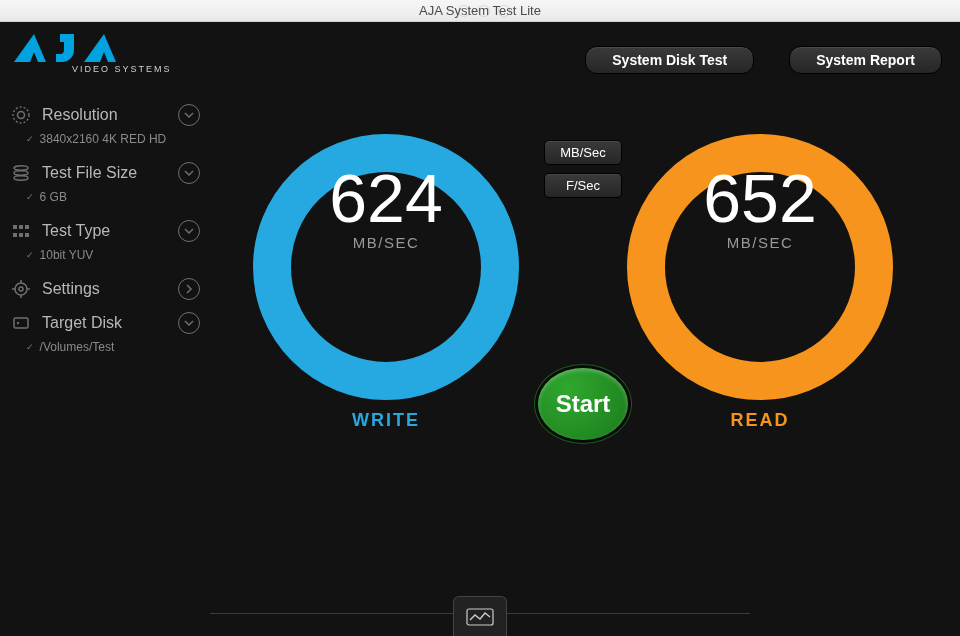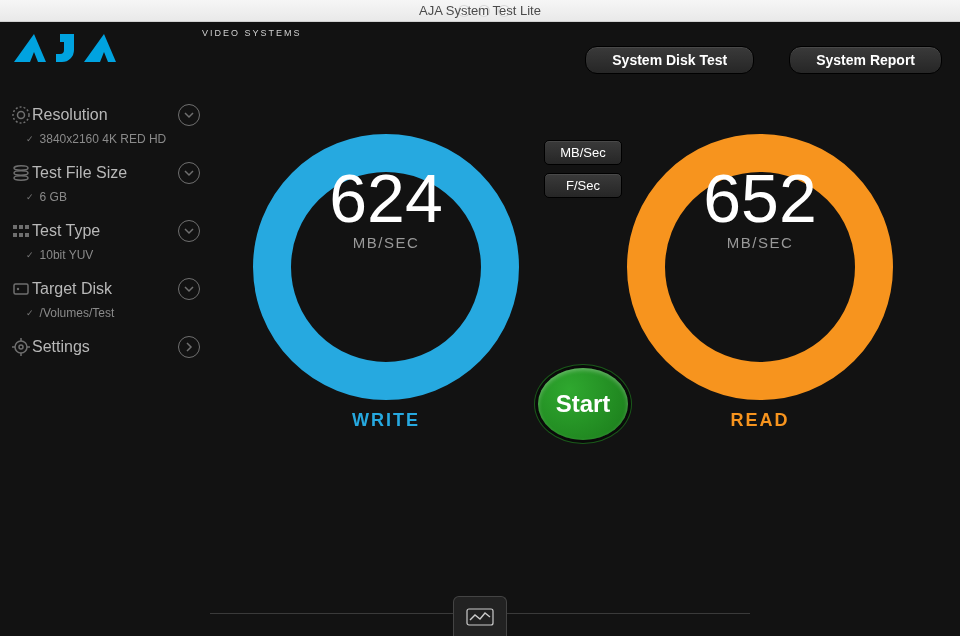--- a/index.html
+++ b/index.html
@@ -44,21 +44,21 @@
   height: 614px;
   background: #121212;
   position: relative;
   overflow: hidden;
 }
 
 .logo {
   position: absolute;
   top: 8px; left: 12px;
   display: flex;
-  flex-direction: row;
+  flex-direction: column;
   align-items: flex-start;
   color: #00a3e0;
 }
 .logo-svg { display: block; }
 .logo-sub {
   font-size: 9px;
   letter-spacing: 2px;
   color: #d0d0d0;
   margin-top: -2px;
   margin-left: 60px;
@@ -86,20 +86,21 @@
 .sidebar {
   position: absolute;
   top: 78px; left: 10px;
   width: 190px;
 }
 .sb-group { margin-bottom: 4px; }
 .sb-header {
   display: flex;
   align-items: center;
   height: 30px;
+  gap: 10px;
   cursor: pointer;
 }
 .sb-icon {
   width: 22px; height: 22px;
   color: #6f6f6f;
   display: flex; align-items: center; justify-content: center;
 }
 .sb-label {
   color: #b8b8b8;
   font-size: 16px;
@@ -328,38 +329,20 @@
             </svg>
         </span>
         <span class="sb-label">Test Type</span>
         <span class="sb-chevron">
           <svg width="10" height="10" viewBox="0 0 10 10">
               <polyline points="1,3 5,7 9,3" fill="none" stroke="#6f6f6f" stroke-width="1.5"></polyline>
             </svg>
         </span>
       </div>
       <div class="sb-value">10bit YUV</div>
-    </div>
-
-    <div class="sb-group">
-      <div class="sb-header">
-        <span class="sb-icon">
-          <svg width="20" height="20" viewBox="0 0 20 20">
-              <rect x="3" y="5" width="14" height="10" rx="1.5" fill="none" stroke="#6f6f6f" stroke-width="1.5"></rect>
-              <circle cx="7" cy="10" r="1.2" fill="#6f6f6f"></circle>
-            </svg>
-        </span>
-        <span class="sb-label">Target Disk</span>
-        <span class="sb-chevron">
-          <svg width="10" height="10" viewBox="0 0 10 10">
-              <polyline points="1,3 5,7 9,3" fill="none" stroke="#6f6f6f" stroke-width="1.5"></polyline>
-            </svg>
-        </span>
-      </div>
-      <div class="sb-value">/Volumes/Test</div>
     </div>
 
     <div class="sb-group">
       <div class="sb-header">
         <span class="sb-icon">
           <svg width="20" height="20" viewBox="0 0 20 20">
               <circle cx="10" cy="10" r="6" fill="none" stroke="#6f6f6f" stroke-width="1.5"></circle>
               <circle cx="10" cy="10" r="2" fill="none" stroke="#6f6f6f" stroke-width="1.5"></circle>
               <g stroke="#6f6f6f" stroke-width="1.5">
                 <line x1="10" y1="1" x2="10" y2="4"></line>
@@ -371,20 +354,38 @@
         </span>
         <span class="sb-label">Settings</span>
         <span class="sb-chevron">
           <svg width="10" height="10" viewBox="0 0 10 10">
               <polyline points="3,1 7,5 3,9" fill="none" stroke="#6f6f6f" stroke-width="1.5"></polyline>
             </svg>
         </span>
       </div>
     </div>
 
+    <div class="sb-group">
+      <div class="sb-header">
+        <span class="sb-icon">
+          <svg width="20" height="20" viewBox="0 0 20 20">
+              <rect x="3" y="5" width="14" height="10" rx="1.5" fill="none" stroke="#6f6f6f" stroke-width="1.5"></rect>
+              <circle cx="7" cy="10" r="1.2" fill="#6f6f6f"></circle>
+            </svg>
+        </span>
+        <span class="sb-label">Target Disk</span>
+        <span class="sb-chevron">
+          <svg width="10" height="10" viewBox="0 0 10 10">
+              <polyline points="1,3 5,7 9,3" fill="none" stroke="#6f6f6f" stroke-width="1.5"></polyline>
+            </svg>
+        </span>
+      </div>
+      <div class="sb-value">/Volumes/Test</div>
+    </div>
+
   </div>
 
   <div class="center-col">
     <button class="small-btn">MB/Sec</button>
     <button class="small-btn">F/Sec</button>
   </div>
 
   <div class="gauges">
     <div class="gauge">
       <div class="ring write">

